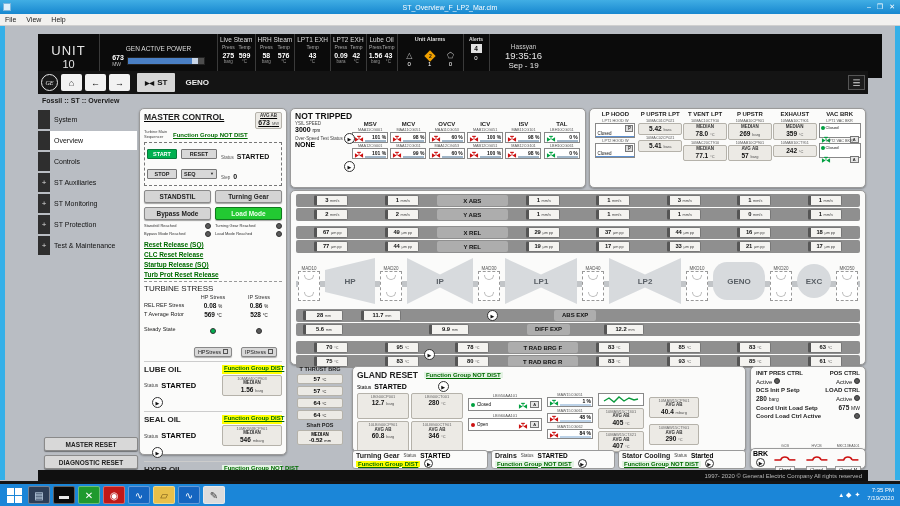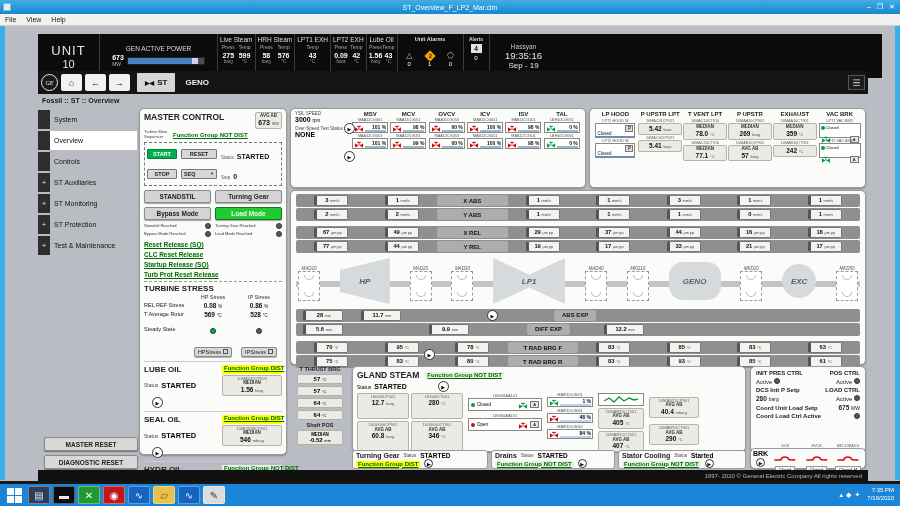--- a/index.html
+++ b/index.html
@@ -87,21 +87,21 @@
   .chip .val{font-size:6.5px;font-weight:bold;color:#111;line-height:1.2;}
   .chip .unit{font-size:4px;font-weight:normal;color:#555;}
   .glink{font-size:6px;font-weight:bold;color:#006b00;text-decoration:underline;white-space:nowrap;}
   .glink.dist{background:#ffff00;padding:0 2px;}
   .glink.notdist{background:#e4f3e4;padding:0 2px;}
   .play{width:11px;height:11px;border-radius:50%;border:1px solid #333;background:#fff;color:#111;font-size:5px;display:flex;align-items:center;justify-content:center;flex:none;}
   .dot{width:6px;height:6px;border-radius:50%;background:#5a5a5a;border:1px solid #333;display:inline-block;}
   .dot.green{background:#00b050;}
   
   #left-panel{left:139px;top:108px;width:148px;height:347px;padding:3px 4px;}
-  #mc-head{display:flex;justify-content:space-between;align-items:flex-start;}
+  #mc-head{display:flex;justify-content:space-between;align-items:flex-start;text-decoration:underline;}
   #mc-title{font-size:8.5px;font-weight:bold;color:#222;}
   #mc-avg{text-align:center;}
   #mc-avg .agg{font-size:4.5px;font-weight:bold;}
   #mc-avg .val{font-size:7px;font-weight:bold;}
   #mc-avg .unit{font-size:4px;}
   #mc-seq-row{display:flex;gap:3px;align-items:center;margin:1px 0 2px;}
   #mc-seq-lab{font-size:4px;color:#444;width:26px;line-height:1.2;}
   #mc-dashed{border:1px dashed #777;padding:2px;display:grid;grid-template-columns:30px 36px 1fr;grid-row-gap:2px;grid-column-gap:4px;align-items:center;}
   .mcbtn{height:10px;font-size:5.5px;font-weight:bold;display:flex;align-items:center;justify-content:center;border:1px solid #777;background:#d8d8d8;color:#222;border-radius:1px;}
   .mcbtn.start{background:#00b050;color:#fff;border-color:#067a3a;}
@@ -111,21 +111,21 @@
   #mode-grid{display:grid;grid-template-columns:1fr 1fr;gap:4px;margin:4px 0 3px;}
   .modebtn{height:13px;background:#d4d4d4;border:1px solid #8a8a8a;border-radius:2px;box-shadow:0 1px 1px rgba(0,0,0,.35);font-size:6.5px;font-weight:bold;color:#222;display:flex;align-items:center;justify-content:center;}
   .modebtn.on{background:#22c932;color:#eaffea;border-color:#0f7a1d;}
   #ind-grid{display:grid;grid-template-columns:1fr 1fr;gap:2px 4px;margin-bottom:2px;}
   .ind{display:flex;align-items:center;justify-content:space-between;}
   .ind .lab{font-size:4px;color:#333;}
   #mc-links{display:flex;flex-direction:column;gap:3px;padding:2px 0 3px;border-bottom:1px dashed #999;}
   #mc-links .glink{font-size:6.5px;}
   
   #ts-section{padding-top:2px;border-bottom:1px solid #ccc;padding-bottom:3px;}
-  #ts-title{font-size:8px;font-weight:bold;color:#222;}
+  #ts-title{font-size:8px;font-weight:normal;color:#222;}
   #ts-table{display:grid;grid-template-columns:46px 1fr 1fr;grid-row-gap:2px;align-items:center;margin-top:1px;}
   #ts-table .h{font-size:5.5px;color:#333;text-align:center;}
   #ts-table .rl{font-size:5.5px;color:#222;}
   #ts-table .tv{font-size:6.5px;font-weight:bold;text-align:center;color:#111;}
   #ts-table .tv .unit{font-size:4.5px;font-weight:normal;}
   #ts-table .ctr{text-align:center;}
   .ts-btn{font-size:5.5px;border:1px solid #888;background:#d8d8d8;border-radius:2px;padding:1px 3px;display:inline-flex;gap:2px;align-items:center;color:#222;box-shadow:0 1px 1px rgba(0,0,0,.3);}
   
   .oil{border-bottom:1px solid #ccc;padding:3px 0;display:grid;grid-template-columns:1fr 60px;grid-row-gap:1px;}
   .oil:last-child{border-bottom:none;}
@@ -168,21 +168,21 @@
   .vacbox .a{border:1px solid #777;background:#e6e6e6;font-size:4.2px;padding:0 2px;}
   
   #vib-panel{left:290px;top:190px;width:576px;height:175px;padding:3px 5px;}
   .vib-row{display:grid;height:13px;margin-bottom:1px;border-radius:2px;overflow:hidden;}
   .vib-seg{background:#8f8f8f;display:flex;align-items:center;justify-content:center;}
   .vib-chip{background:#f4f3f0;border:1px solid #777;border-left:3px solid #555;border-radius:2px;min-width:34px;text-align:center;font-size:5.8px;font-weight:bold;color:#111;line-height:9px;height:11px;}
   .vib-chip .unit{font-size:3.8px;font-weight:normal;color:#444;}
   .vib-label{background:#adadad;color:#111;font-size:6px;font-weight:bold;width:100%;height:11px;display:flex;align-items:center;justify-content:center;border-radius:2px;}
   .rowgap{height:4px;}
   
-  #train{position:relative;height:52px;margin:2px 0;font-style:italic;}
+  #train{position:relative;height:52px;margin:2px 0;}
   #shaft{position:absolute;left:0;top:26px;width:100%;height:6px;background:#c2c5c8;}
   #train-flex{position:relative;display:flex;align-items:center;height:100%;justify-content:space-between;padding:0 2px;}
   .brg{display:flex;flex-direction:column;align-items:center;margin-top:4px;}
   .brg-lab{font-size:4.5px;color:#555;}
   .brg-box{width:22px;height:30px;border:1px dashed #999;background:#fff;display:flex;flex-direction:column;align-items:center;justify-content:space-between;padding:3px 0;}
   .brg-box i{width:10px;height:5px;border:1px solid #bbb;border-top:none;border-radius:0 0 5px 5px;}
   .comp{background:#d7dadd;display:flex;align-items:center;justify-content:center;font-size:8px;font-weight:bold;color:#5a6066;height:46px;}
   .comp.trap{clip-path:polygon(0 26%,100% 0,100% 100%,0 74%);}
   .comp.bowtie{clip-path:polygon(0 0,50% 36%,100% 0,100% 100%,50% 64%,0 100%);}
   .comp.oval{border-radius:14px;height:38px;}
@@ -559,20 +559,21 @@
             <div class="tag">10MAA44CP901</div>
             <div class="agg">MEDIAN</div>
             <div class="val">41 <span class="unit">barg</span></div>
           </div>
           <div class="play" style="margin-left: 8px;">▶</div>
         </div>
       </div>
   </div>
 
   <div class="panel" id="nt-panel">
+    <div id="nt-title">NOT TRIPPED</div>
     <div id="nt-body">
       <div id="nt-left">
         <div class="l1">YSIL SPEED</div>
         <div class="v1"><span>3000</span> <span class="unit">rpm</span></div>
         <div class="l2">Over-Speed Test Status</div>
         <div class="v2">NONE</div>
         <div class="play" style="position:absolute;right:-4px;top:12px;">▶</div>
         <div class="play" style="position:absolute;right:-4px;top:40px;">▶</div>
       </div>
       <div id="valve-grid">
@@ -987,35 +988,37 @@
             </div>
           </div>
           <div class="comp trap" style="width: 50px;">HP</div>
           <div class="brg">
             <div class="brg-lab">MAD20</div>
             <div class="brg-box">
               <i></i>
               <i></i>
             </div>
           </div>
+          <div class="comp bowtie" style="width: 66px;">IP</div>
           <div class="brg">
             <div class="brg-lab">MAD30</div>
             <div class="brg-box">
               <i></i>
               <i></i>
             </div>
           </div>
           <div class="comp bowtie" style="width: 72px;">LP1</div>
           <div class="brg">
             <div class="brg-lab">MAD40</div>
             <div class="brg-box">
               <i></i>
               <i></i>
             </div>
           </div>
+          <div class="comp bowtie" style="width: 72px;">LP2</div>
           <div class="brg">
             <div class="brg-lab">MKD10</div>
             <div class="brg-box">
               <i></i>
               <i></i>
             </div>
           </div>
           <div class="comp oval" style="width: 52px;">GENO</div>
           <div class="brg">
             <div class="brg-lab">MKD20</div>
@@ -1121,21 +1124,21 @@
       <div class="t-chip">57 <span class="unit">°C</span></div>
       <div class="t-chip">57 <span class="unit">°C</span></div>
       <div class="t-chip">64 <span class="unit">°C</span></div>
       <div class="t-chip">64 <span class="unit">°C</span></div>
       <div class="t-title">Shaft POS</div>
       <div class="t-chip"><div style="font-size:4.5px;">MEDIAN</div>-0.52 <span class="unit">mm</span></div>
     </div>
 
   <div class="panel" id="gland-panel">
     <div id="gl-head">
-      <span id="gl-title">GLAND STEAM</span>
+      <span id="gl-title">GLAND RESET</span>
       <a class="glink notdist">Function Group NOT DIST</a>
     </div>
     <div id="gl-status">
       <span class="lab">Status</span>
       <span class="v">STARTED</span>
       <span class="play" style="margin-left:28px;">▶</span>
     </div>
     <div id="gl-body">
         <div class="gl-chips2">
           <div class="chip">

